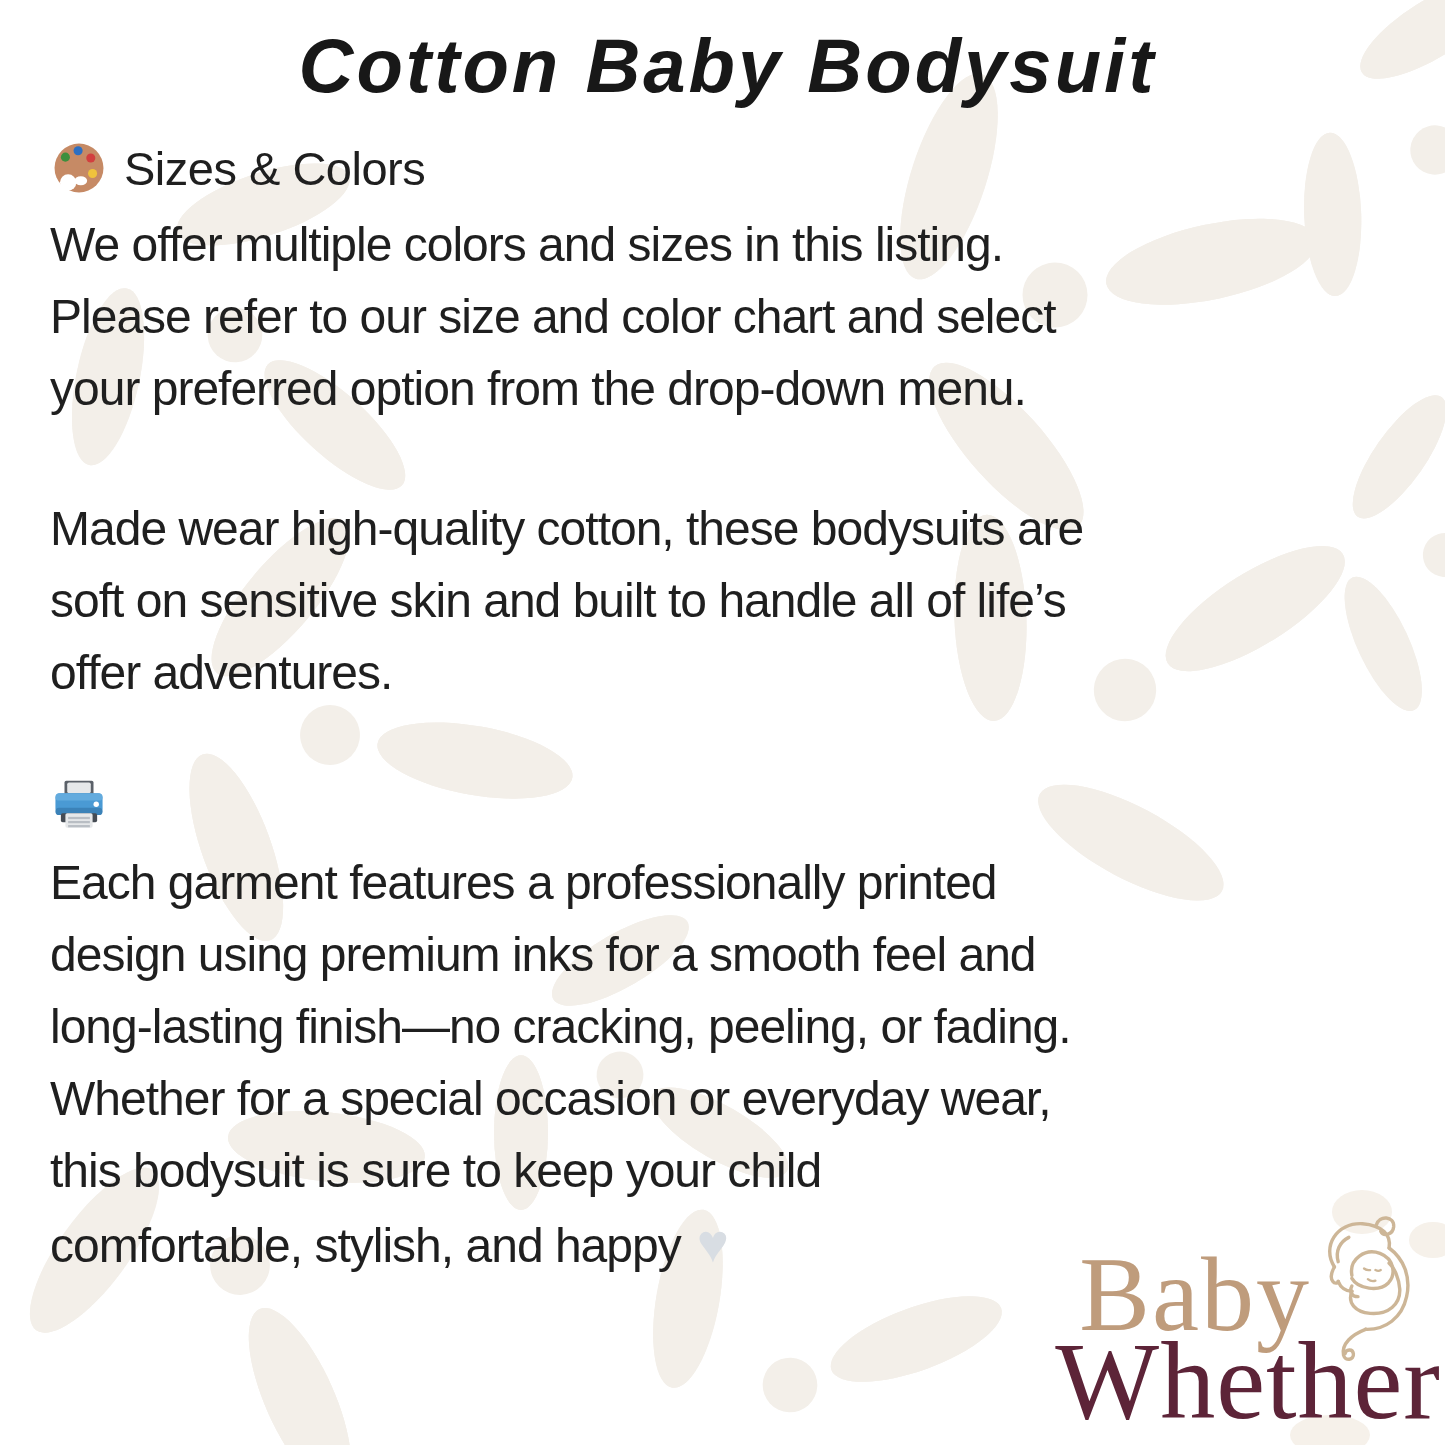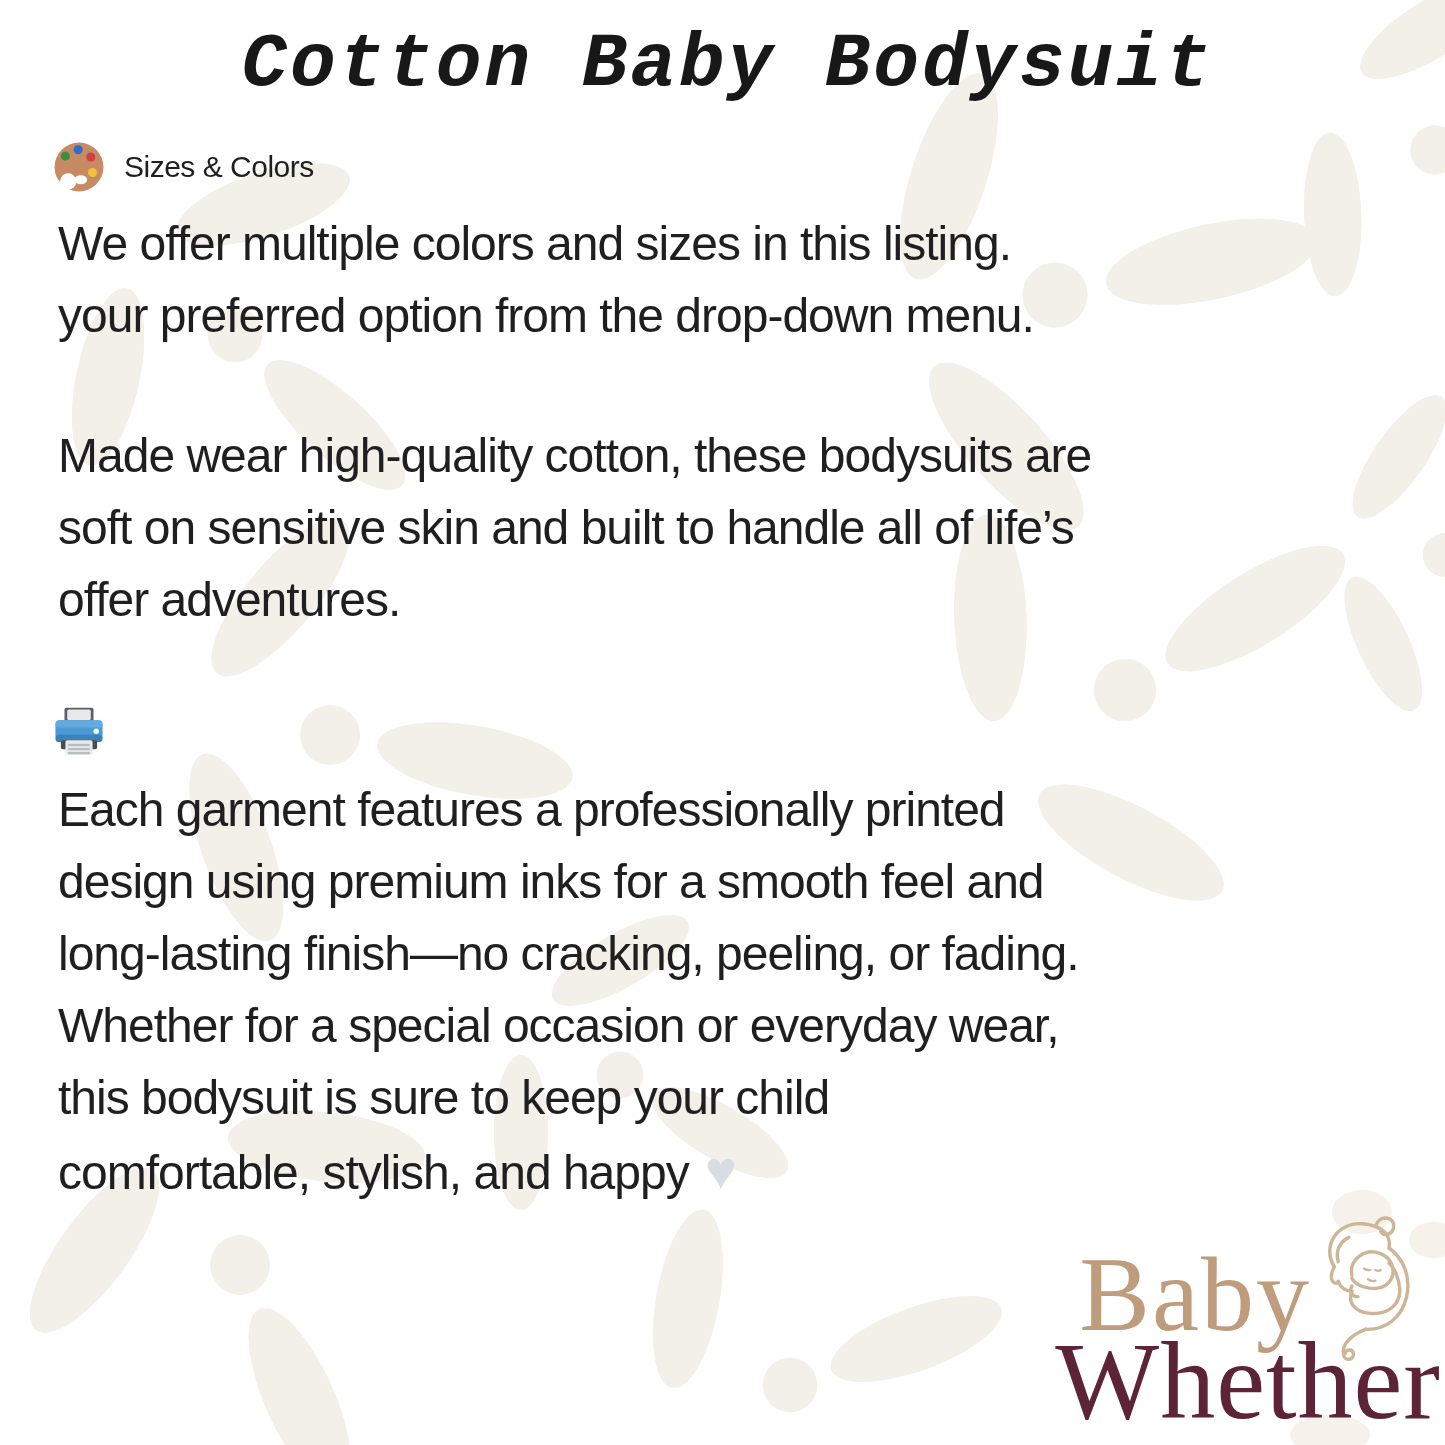--- a/index.html
+++ b/index.html
@@ -7,33 +7,32 @@
     position:relative; width:1445px; height:1445px; margin:0 auto;
     background:#ffffff; overflow:hidden;
     font-family:"Liberation Sans", sans-serif; color:#1f1f1f;
   }
   .bg-pattern { position:absolute; inset:0; width:100%; height:100%; }
 
   .content { position:absolute; top:0; left:0; width:100%; box-sizing:border-box; padding:22px 40px 0 50px; }
 
   .page-title {
     margin:0 0 30px 0; text-align:center;
-    font-family:Liberation Mono, monospace; font-style:italic; font-weight:700;
+    font-family:Liberation Sans, sans-serif; font-style:italic; font-weight:700;
     font-size:76px; letter-spacing:3px; color:#181818;
   }
 
   .section { margin-bottom:68px; }
   .sec-head { display:flex; align-items:center; gap:16px; margin-bottom:12px; }
   .sec-head .icon { width:58px; height:58px; flex:0 0 auto; }
-  .sec-head .sec-title { font-size:30px; letter-spacing:-0.5px; }
+  .sec-head .sec-title { font-size:47px; letter-spacing:-0.5px; }
 
   .para .line {
     font-size:48px; line-height:72px; letter-spacing:-1px;
     white-space:nowrap;
-    margin-left:8px;
   }
   .heart-glyph { color:#d8dde3; font-size:54px; margin-left:16px; letter-spacing:0; }
 
   .logo { position:absolute; right:4px; bottom:14px; font-family:"Liberation Serif", serif; }
   .logo-row1 { display:flex; align-items:center; margin-left:24px; }
   .logo-baby { font-size:106px; line-height:1; color:#bf9c7c; letter-spacing:2px; }
   .logo-illustration { width:108px; height:152px; margin-left:-4px; margin-top:-18px; }
   .logo-clothes { font-size:110px; line-height:0.9; color:#5d2438; letter-spacing:1px; margin-top:-30px; }
 </style>
 </head>
@@ -79,20 +78,21 @@
           <ellipse cx="34" cy="46" rx="7" ry="5" fill="#ffffff"></ellipse>
           <circle cx="17" cy="20" r="5" fill="#3d8f3d"></circle>
           <circle cx="31" cy="13" r="5" fill="#2d6fc2"></circle>
           <circle cx="45" cy="21" r="5" fill="#d23f3f"></circle>
           <circle cx="47" cy="38" r="5" fill="#f0c33c"></circle>
         </svg>
         <span class="sec-title">Sizes &amp; Colors</span>
       </div>
       <div class="para">
         <div class="line">We offer multiple colors and sizes in this listing.</div>
+        <div class="line">Please refer to our size and color chart and select</div>
         <div class="line">your preferred option from the drop-down menu.</div>
       </div>
     </div>
 
     <div class="section">
       <div class="para">
         <div class="line">Made wear high-quality cotton, these bodysuits are</div>
         <div class="line">soft on sensitive skin and built to handle all of life’s</div>
         <div class="line">offer adventures.</div>
       </div>

